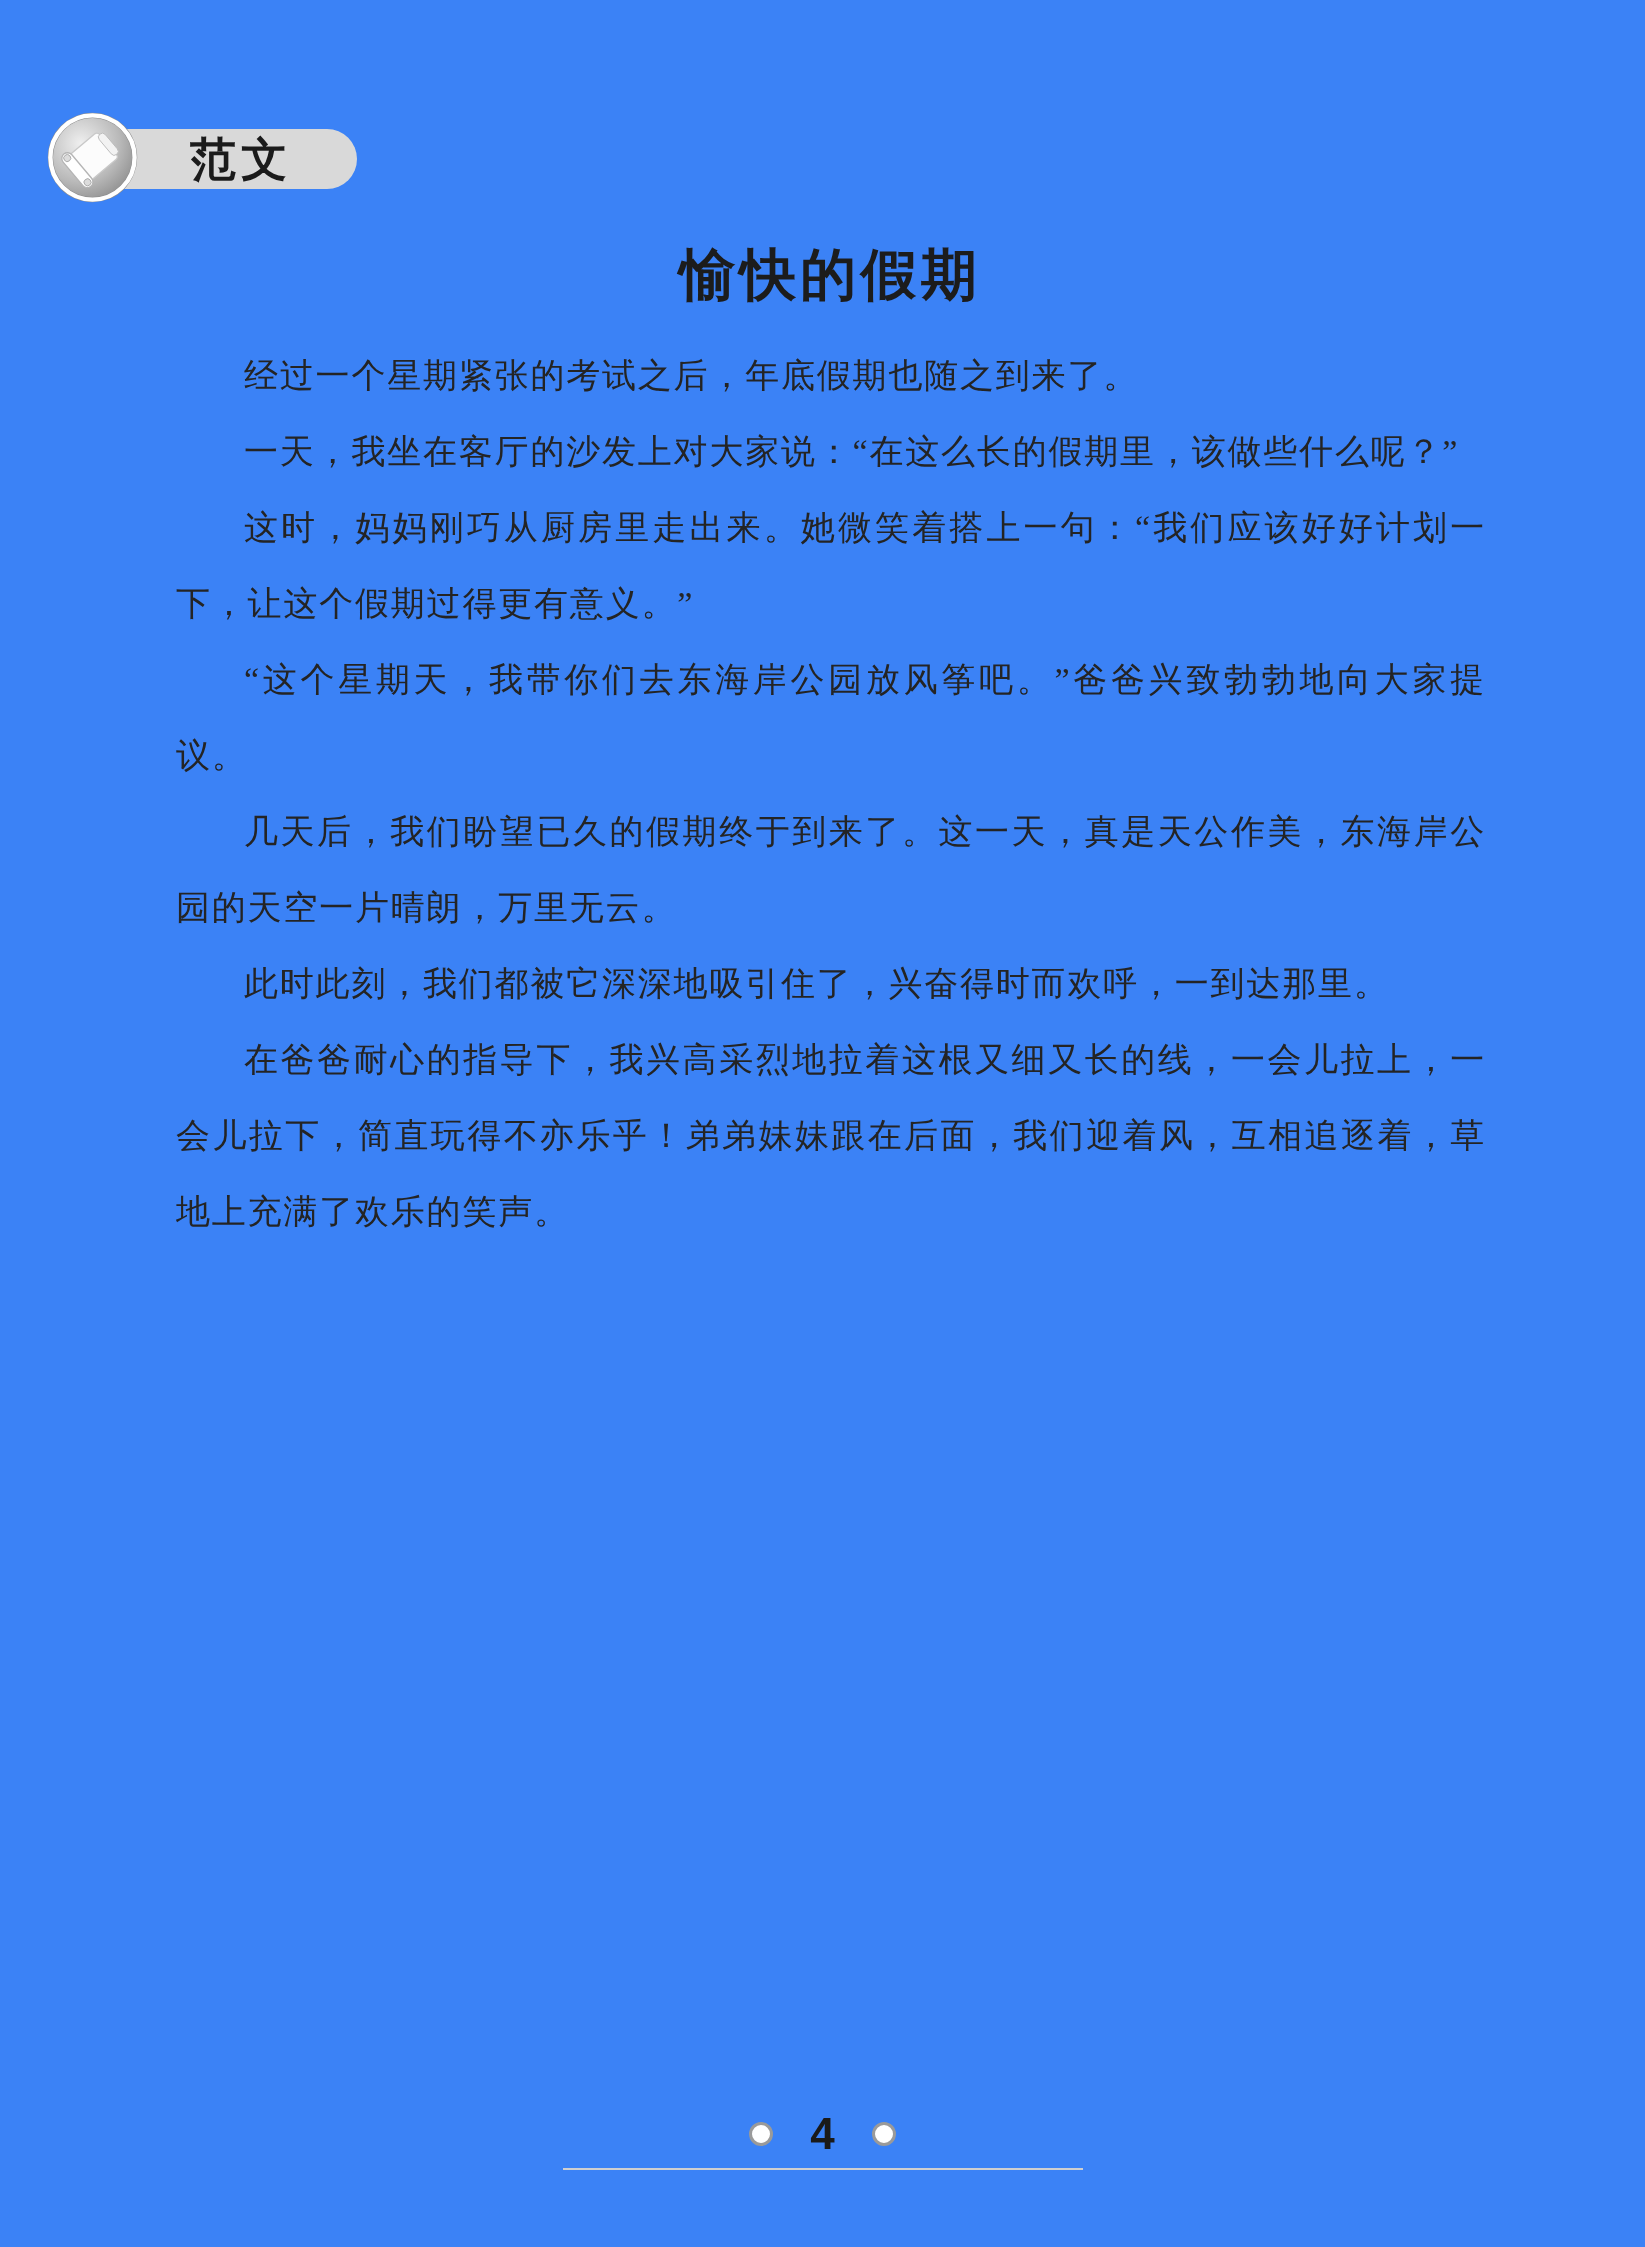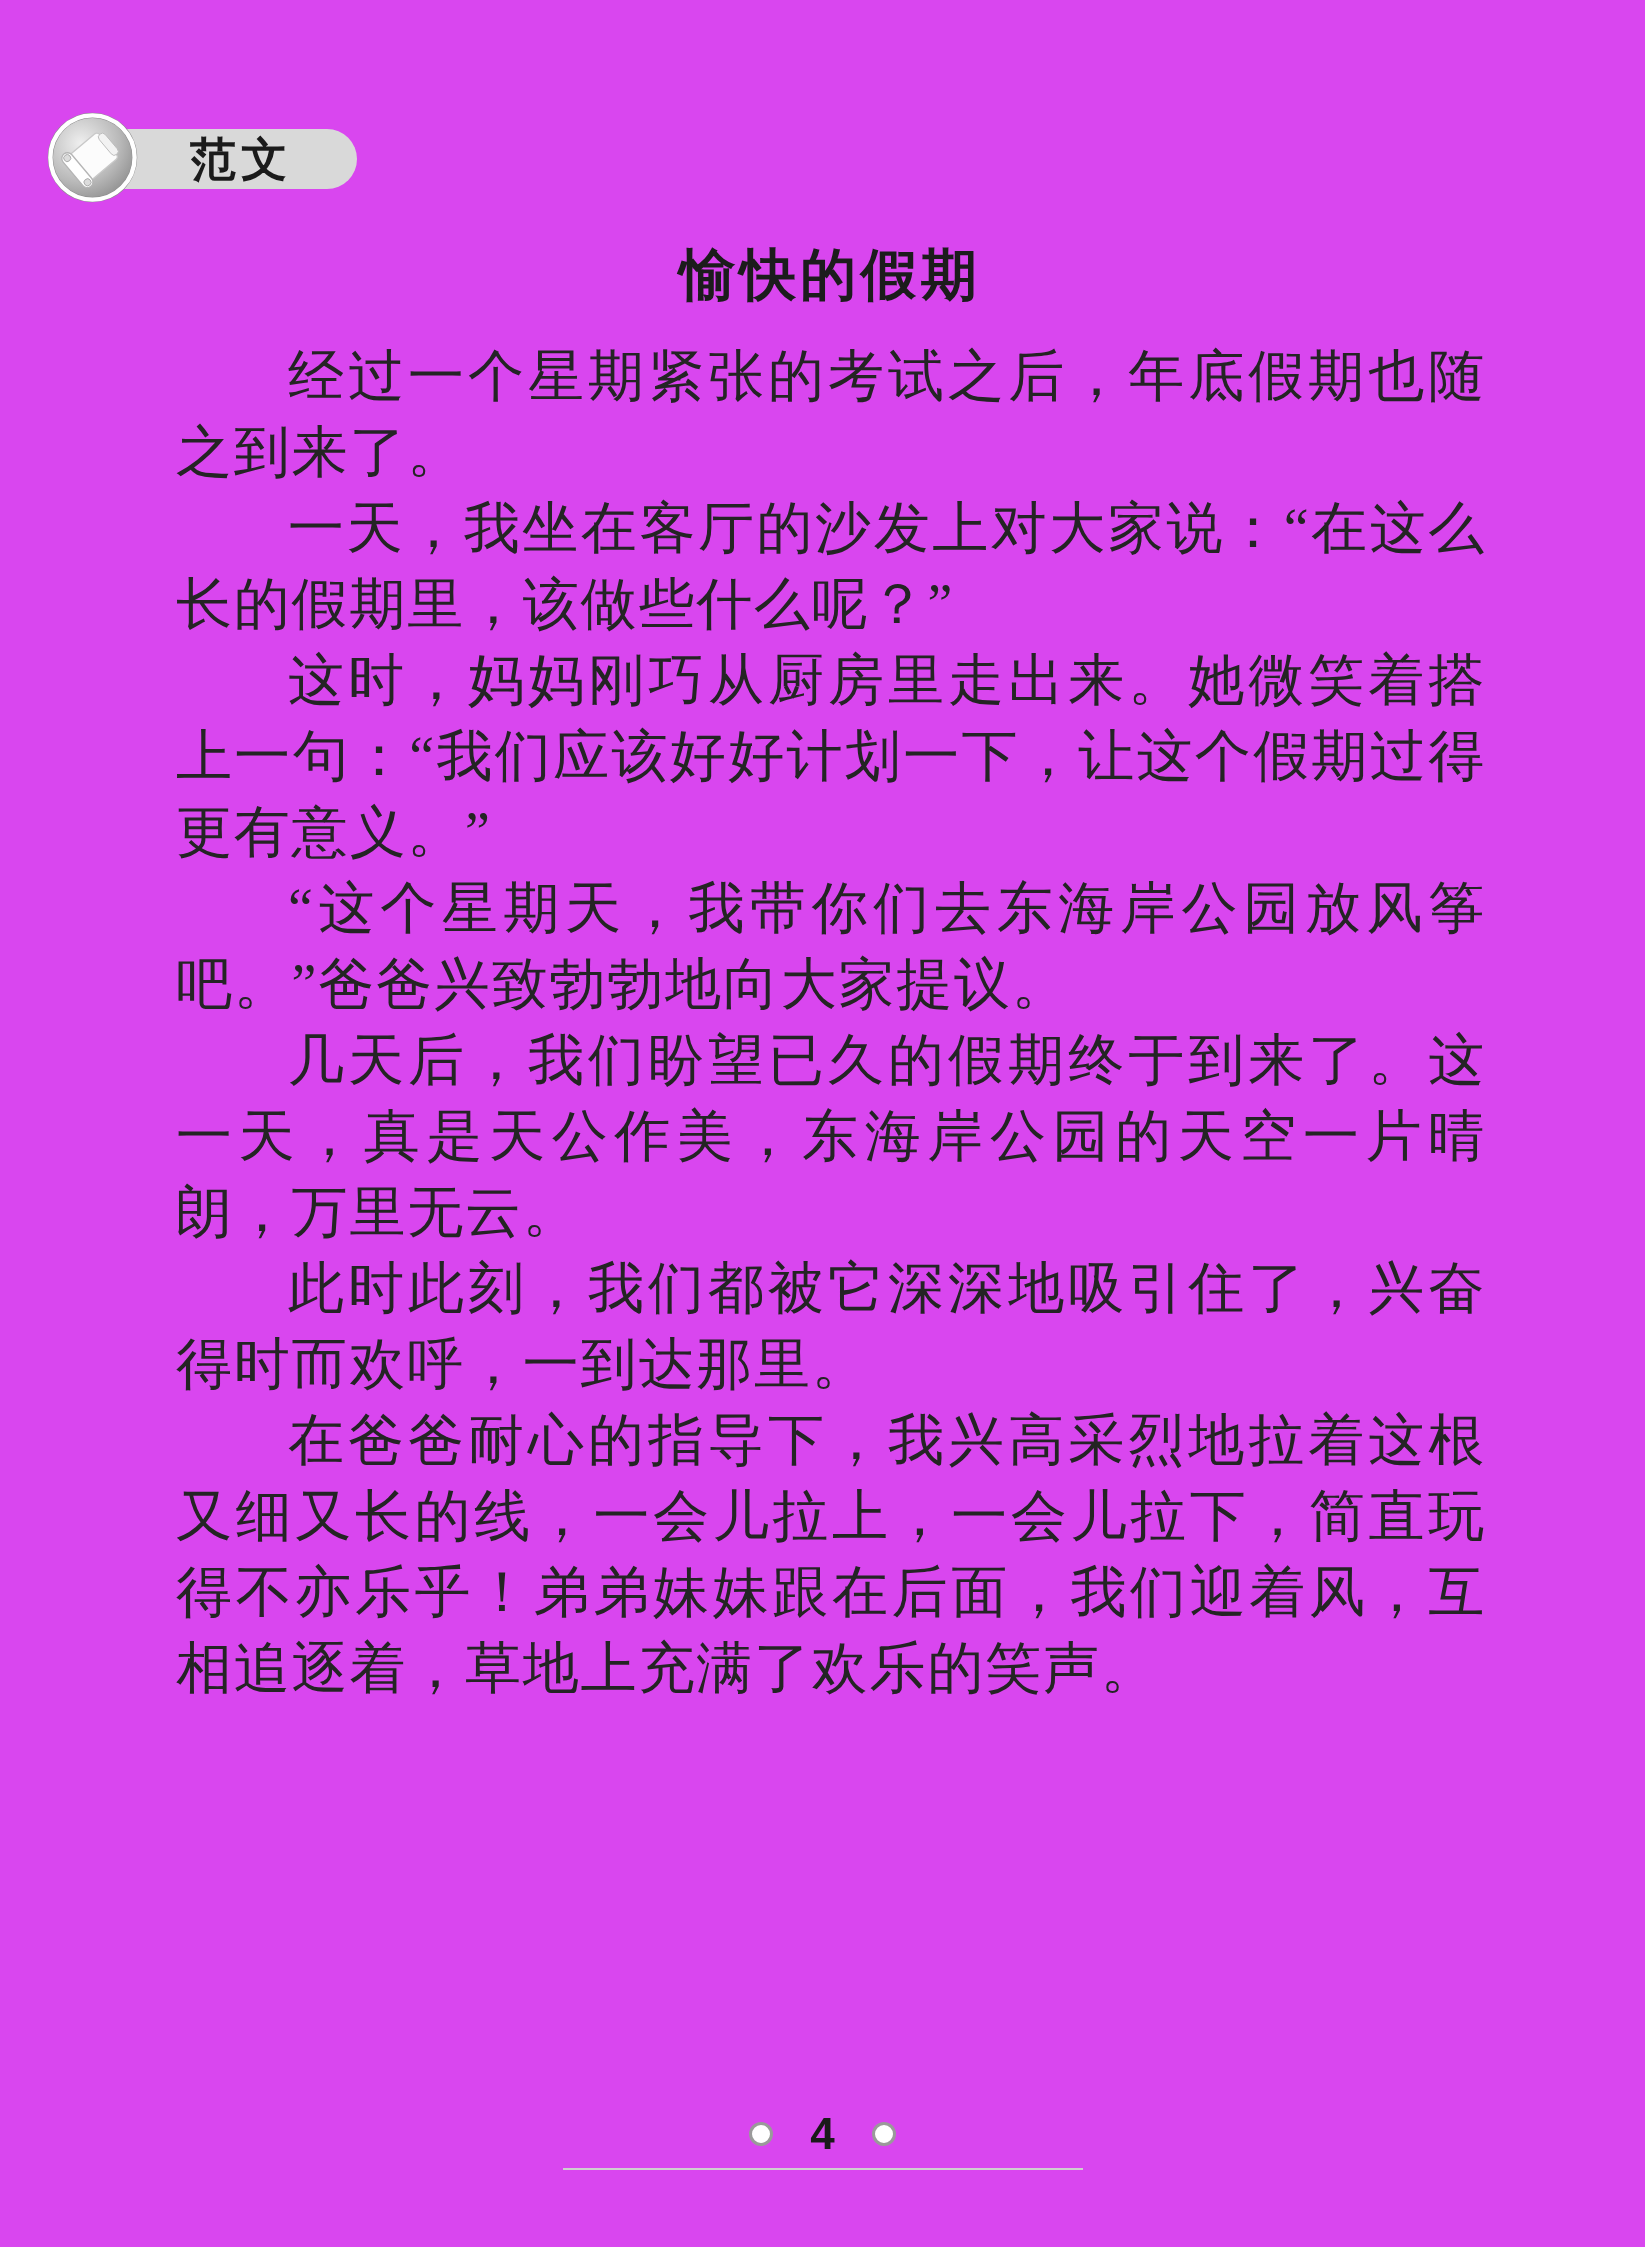--- a/index.html
+++ b/index.html
@@ -4,21 +4,21 @@
 <style>
   html,body{margin:0;padding:0;}
   body{
     width:1645px;height:2247px;
     background:#ffffff;
     font-family:"Liberation Serif", serif;
     color:#222;
     position:relative;
     overflow:hidden;
   }
-  .page{position:absolute;inset:0;background:#d946ef;padding-left:24px;}
+  .page{position:absolute;inset:0;background:#3b82f6;padding-left:24px;}
 
   
   .badge{position:absolute;left:46px;top:111px;width:290px;height:95px;}
   .badge-pill{
     position:absolute;left:46px;top:17.6px;width:265px;height:60px;
     background:#d9d9d9;border-radius:14px 30px 30px 14px;
     display:flex;align-items:center;box-sizing:border-box;padding-left:98px;
   }
   .badge-label{
     font-family:"Liberation Sans", sans-serif;
@@ -32,21 +32,21 @@
     position:absolute;left:0;top:230px;width:100%;
     text-align:center;
     font-family:"Liberation Sans", sans-serif;
     font-weight:bold;font-size:56px;letter-spacing:4.4px;color:#1c1c1c;
     margin:8px;
   }
 
   
   .content{
     position:absolute;left:176px;top:338px;width:1310px;
-    font-size:56px;line-height:76px;letter-spacing:1.8px;
+    font-size:34px;line-height:76px;letter-spacing:1.8px;
     text-align:justify;color:#242424;
   }
   .content p{margin:0;text-indent:2em;}
 
   
   .footer{
     position:absolute;left:0;top:2112px;width:100%;
     display:flex;justify-content:center;align-items:center;gap:37px;
   }
   .footer-ring{

